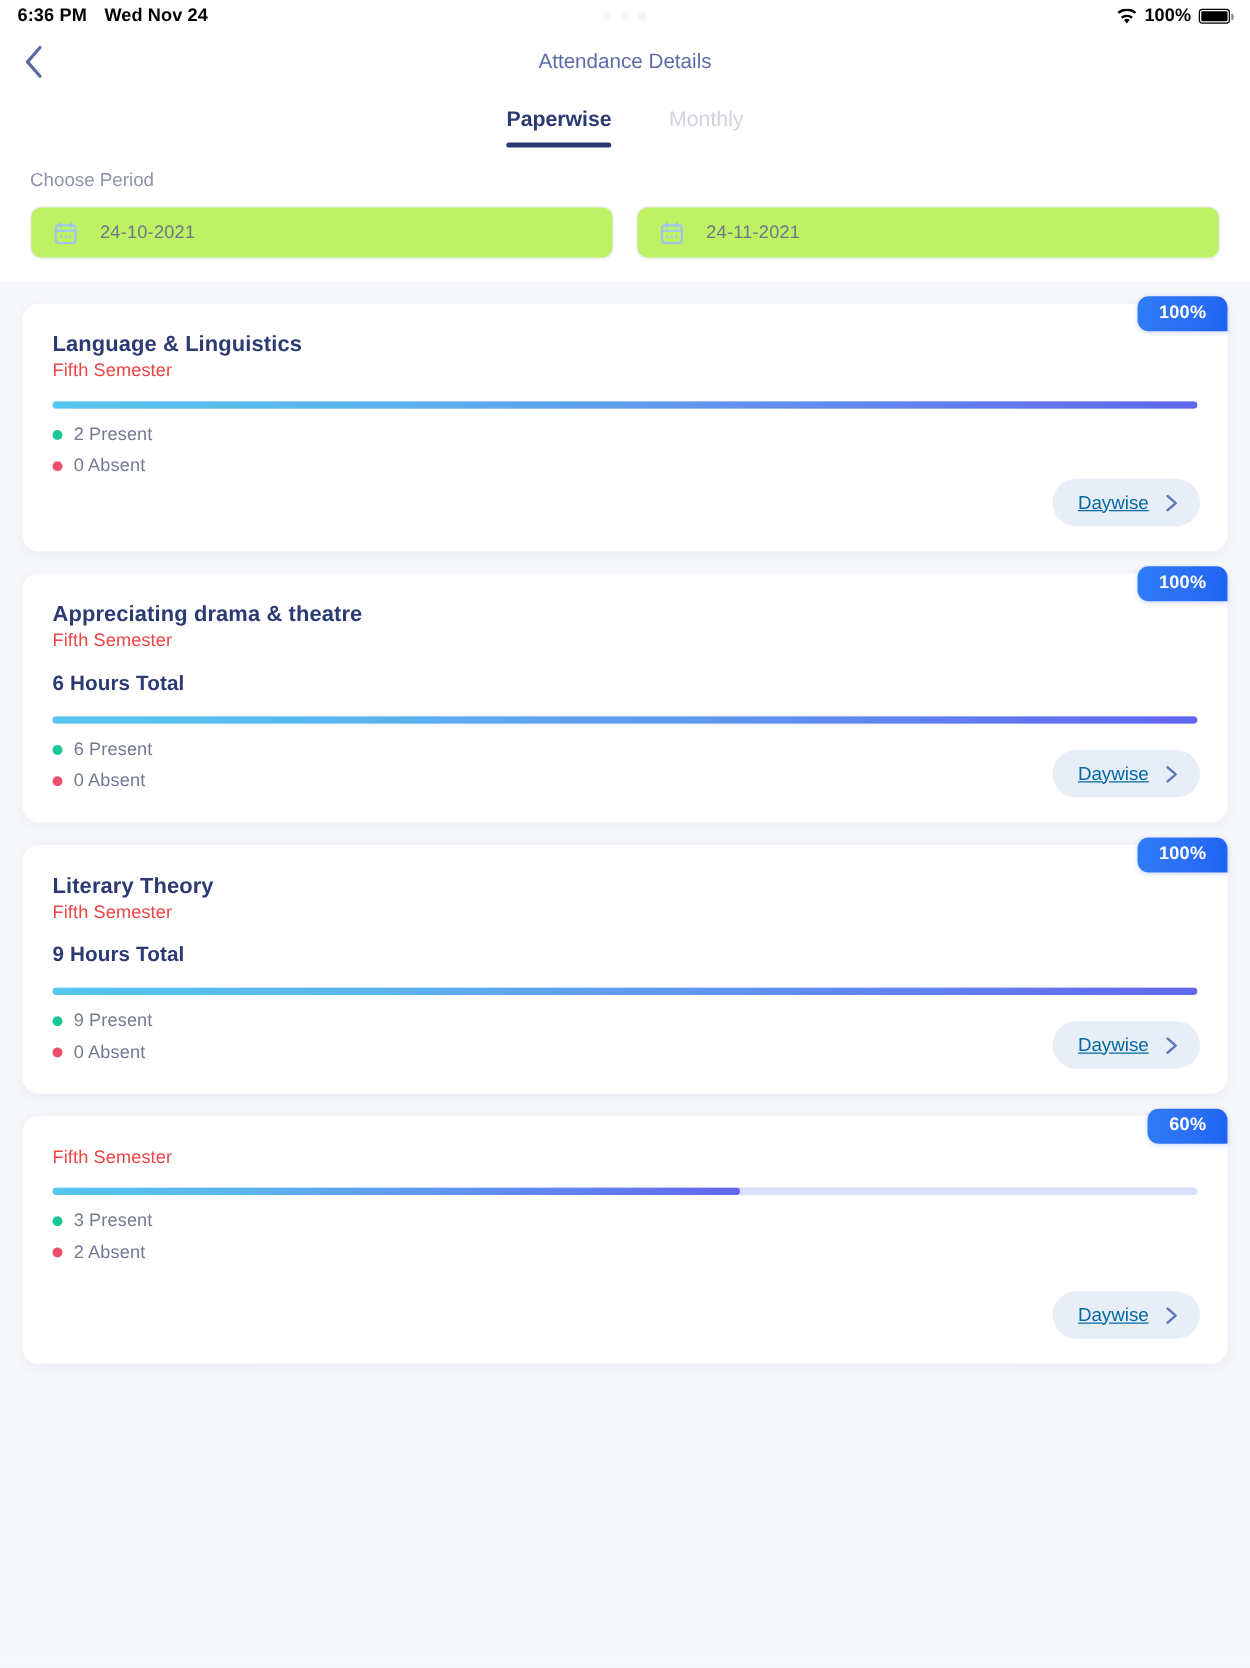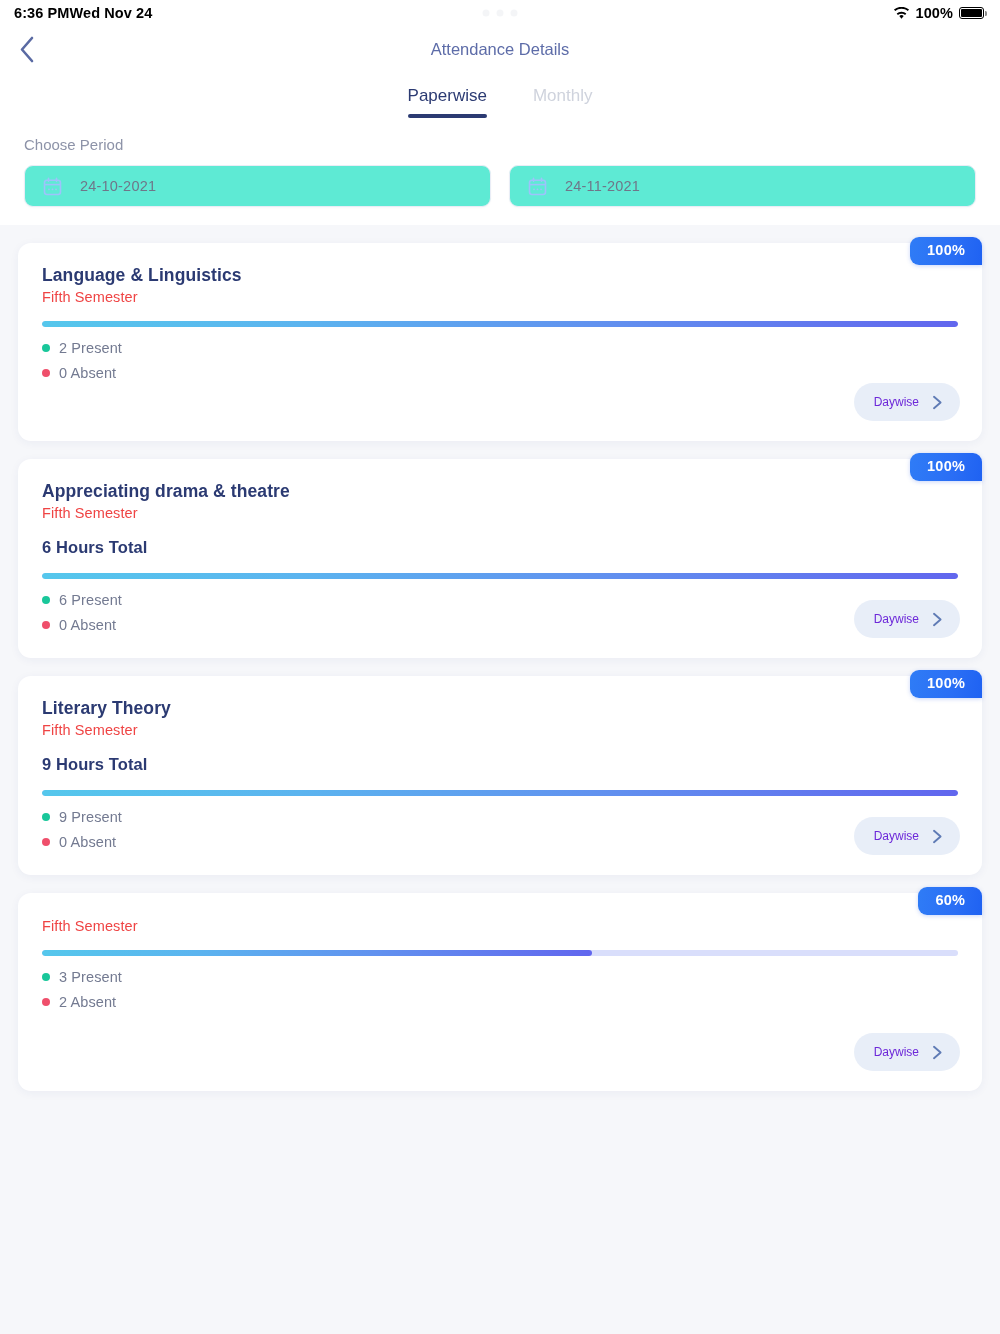--- a/index.html
+++ b/index.html
@@ -17,21 +17,21 @@
     height:26px;
     display:flex;
     align-items:center;
     padding:0 16px 0 14px;
     background:#ffffff;
     font-size:14.5px;
     font-weight:700;
     color:#000;
     letter-spacing:.1px;
   }
-  .sb-left{ display:flex; align-items:center; gap:0; }
+  .sb-left{ display:flex; align-items:center; gap:14px; }
   .sb-right{ margin-left:auto; display:flex; align-items:center; gap:6px; }
   .sb-dots{
     position:absolute; left:50%; top:50%; transform:translate(-50%,-50%);
     display:flex; gap:7px;
   }
   .sb-dots i{ width:7px;height:7px;border-radius:50%;background:#f4f5f7;display:block; }
   .wifi{ width:17px;height:13px; display:block; }
   .batt{ position:relative; width:25px; height:12px; border:1.6px solid #000; border-radius:3px; display:inline-block; }
   .batt:before{ content:""; position:absolute; left:1.3px; top:1.3px; bottom:1.3px; right:1.3px; background:#000; border-radius:1px;}
   .batt:after{ content:""; position:absolute; right:-3.5px; top:3.4px; width:2px; height:4.5px; background:#000; border-radius:0 1.5px 1.5px 0; opacity:.45;}
@@ -65,38 +65,38 @@
     padding-top:14px;
     height:58px;
   }
   .tab{
     position:relative;
     font-size:17px;
     padding-bottom:12px;
     cursor:pointer;
     line-height:1.15;
   }
-  .tab.active{ color:#2b3a72; font-weight:400; }
+  .tab.active{ color:#2b3a72; font-weight:700; }
   .tab.inactive{ color:#cfd3dd; font-weight:500; }
   .tab.active:after{
     content:"";
     position:absolute; left:0; right:0; bottom:0;
     height:3.5px; border-radius:2px; background:#2b3a72;
   }
 
   
   .period-zone{ background:#fff; padding:6px 24px 18px 24px; }
   .period-label{ font-size:15px; color:#8d93a8; margin-bottom:12px; }
   .period-row{ display:flex; gap:18px; }
   .date-field{
     flex:1;
     height:42px;
     border:1px solid #e9edf6;
     border-radius:9px;
-    background:#5eead4;
+    background:#bef264;
     display:flex; align-items:center;
     padding:0 18px;
     gap:18px;
     cursor:pointer;
     box-shadow:0 1px 2px rgba(30,50,110,.03);
   }
   .date-text{ font-size:14.5px; color:#6f7689; letter-spacing:.2px;}
   .cal-ico{ width:19px;height:19px;display:block; }
 
   
@@ -169,21 +169,21 @@
     position:absolute;
     right:22px;
     bottom:20px;
     background:#e8eef8;
     border-radius:20px;
     height:38px;
     padding:0 17px 0 20px;
     display:flex; align-items:center; gap:13px;
     cursor:pointer;
   }
-  .daywise span{ font-size:12px; color:#6d28d9; font-weight:500; }
+  .daywise span{ font-size:15px; color:#0369a1; font-weight:500;text-decoration:underline; }
   .chev{ width:11px; height:15px; display:block; }
 
   
   .home-zone{
     height:44px;
     background:#f6f7fa;
     display:flex; align-items:center; justify-content:center;
   }
 </style>
 </head>

